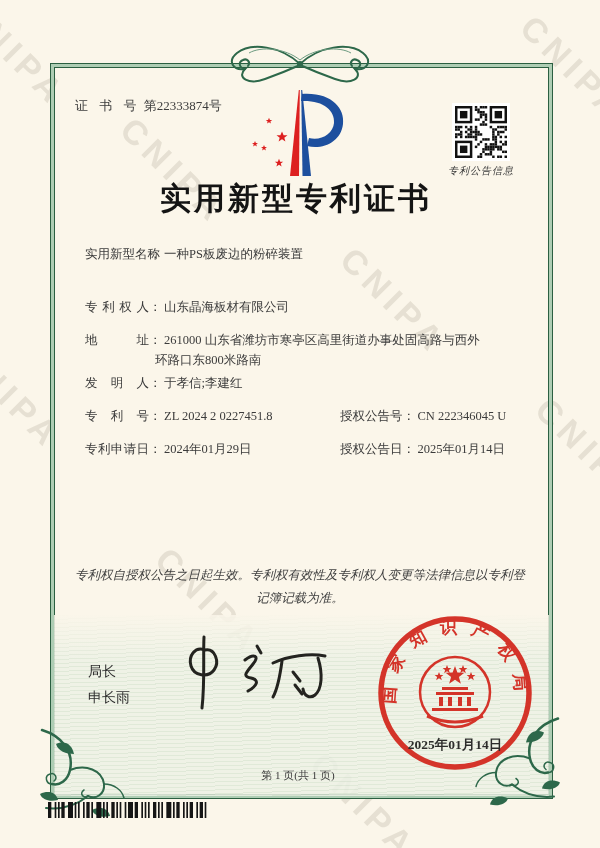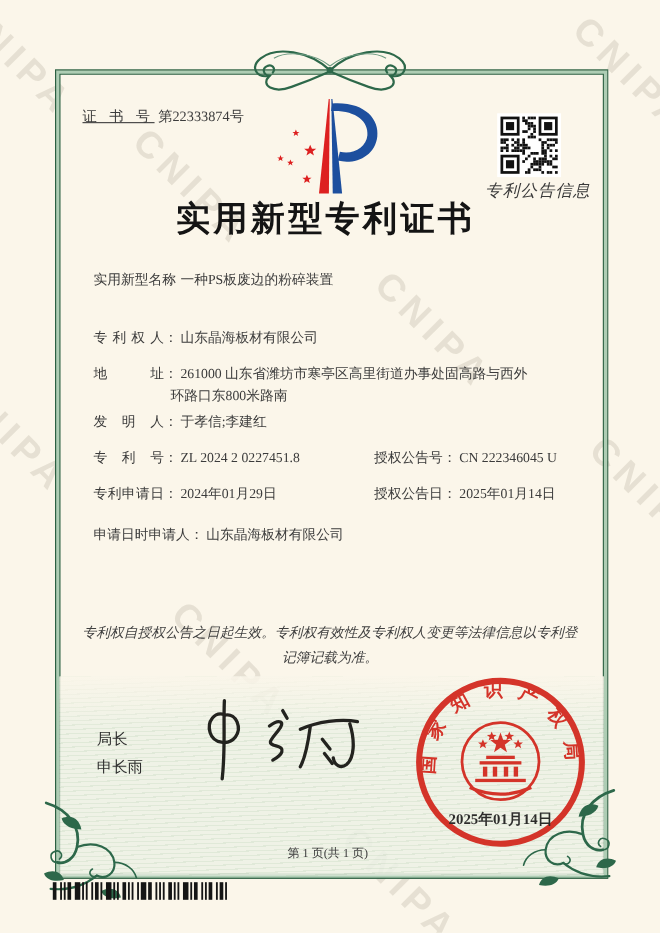--- a/index.html
+++ b/index.html
@@ -13,27 +13,27 @@
   
   .frame{position:absolute;left:50px;top:63px;width:503px;height:736px;box-sizing:border-box;
          border:1px solid #2b5f41;
          box-shadow:inset 0 0 0 3px #aecdb4, inset 0 0 0 4px #2b5f41;}
   .waves{position:absolute;left:54px;top:615px;width:495px;height:181px;
          background:
            linear-gradient(180deg, rgba(251,246,234,0.95), rgba(251,246,234,0) 26%),
            repeating-linear-gradient(178deg,#dce7d6 0px,#dce7d6 1px,#edf2e6 1px,#edf2e6 4px);
          opacity:0.85;}
   .certno{position:absolute;left:75px;top:97px;font-size:13px;color:#3c3c3c;}
-  .certno .sp{letter-spacing:4px;text-decoration:underline;}
+  .certno .sp{letter-spacing:4px;}
   .title{position:absolute;left:0;top:178px;width:592px;text-align:center;
          font-size:31px;font-weight:bold;color:#141414;letter-spacing:3px;}
   .qrbox{position:absolute;left:452px;top:103px;width:58px;height:58px;background:#fff;
          display:flex;align-items:center;justify-content:center;}
-  .qrlabel{position:absolute;left:425px;top:164px;width:112px;text-align:right;
-           font-size:15px;font-style:italic;color:#3a3a3a;letter-spacing:1px;}
+  .qrlabel{position:absolute;left:425px;top:164px;width:112px;text-align:center;
+           font-size:10px;font-style:italic;color:#3a3a3a;letter-spacing:1px;}
   .row{position:absolute;left:85px;font-size:12.5px;color:#3b3b3b;white-space:nowrap;}
   .lbl{display:inline-block;width:64px;text-align:justify;text-align-last:justify;}
   .lbl-long{display:inline-block;}
   .colon{display:inline-block;width:13px;}
   .val{margin-left:2px;}
   .col2{position:absolute;left:255px;top:0;}
   .addr2{position:absolute;left:155px;top:352px;font-size:12.5px;color:#3b3b3b;text-align:center;}
   .statement{position:absolute;left:72px;top:564px;width:456px;text-align:center;
              font-size:12.5px;font-style:italic;color:#3f3f3f;line-height:23px;}
   .dtitle{position:absolute;left:88px;top:663px;font-size:14px;color:#2e2e2e;}
@@ -285,23 +285,20 @@
     <span class="col2">
       <span class="lbl-long">授权公告号</span><span class="colon">：</span><span class="val">CN 222346045 U</span>
     </span>
   </div>
   <div class="row" style="top:441px">
     <span class="lbl">专利申请日</span><span class="colon">：</span><span class="val">2024年01月29日</span>
     <span class="col2">
       <span class="lbl-long">授权公告日</span><span class="colon">：</span><span class="val">2025年01月14日</span>
     </span>
   </div>
-  <div class="row" style="top:478px">
-    <span class="lbl-long">申请日时申请人</span><span class="colon">：</span><span class="val">山东晶海板材有限公司</span>
-  </div>
 
   <div class="statement">
     <div>专利权自授权公告之日起生效。专利权有效性及专利权人变更等法律信息以专利登记簿记载为准。</div>
   </div>
 
   <div class="dtitle">局长</div>
   <div class="dname">申长雨</div>
 
   <svg class="abs" style="left:175px;top:632px" width="165" height="85" viewBox="0 0 165 85">
     <g fill="none" stroke="#23231f" stroke-width="3" stroke-linecap="round">

